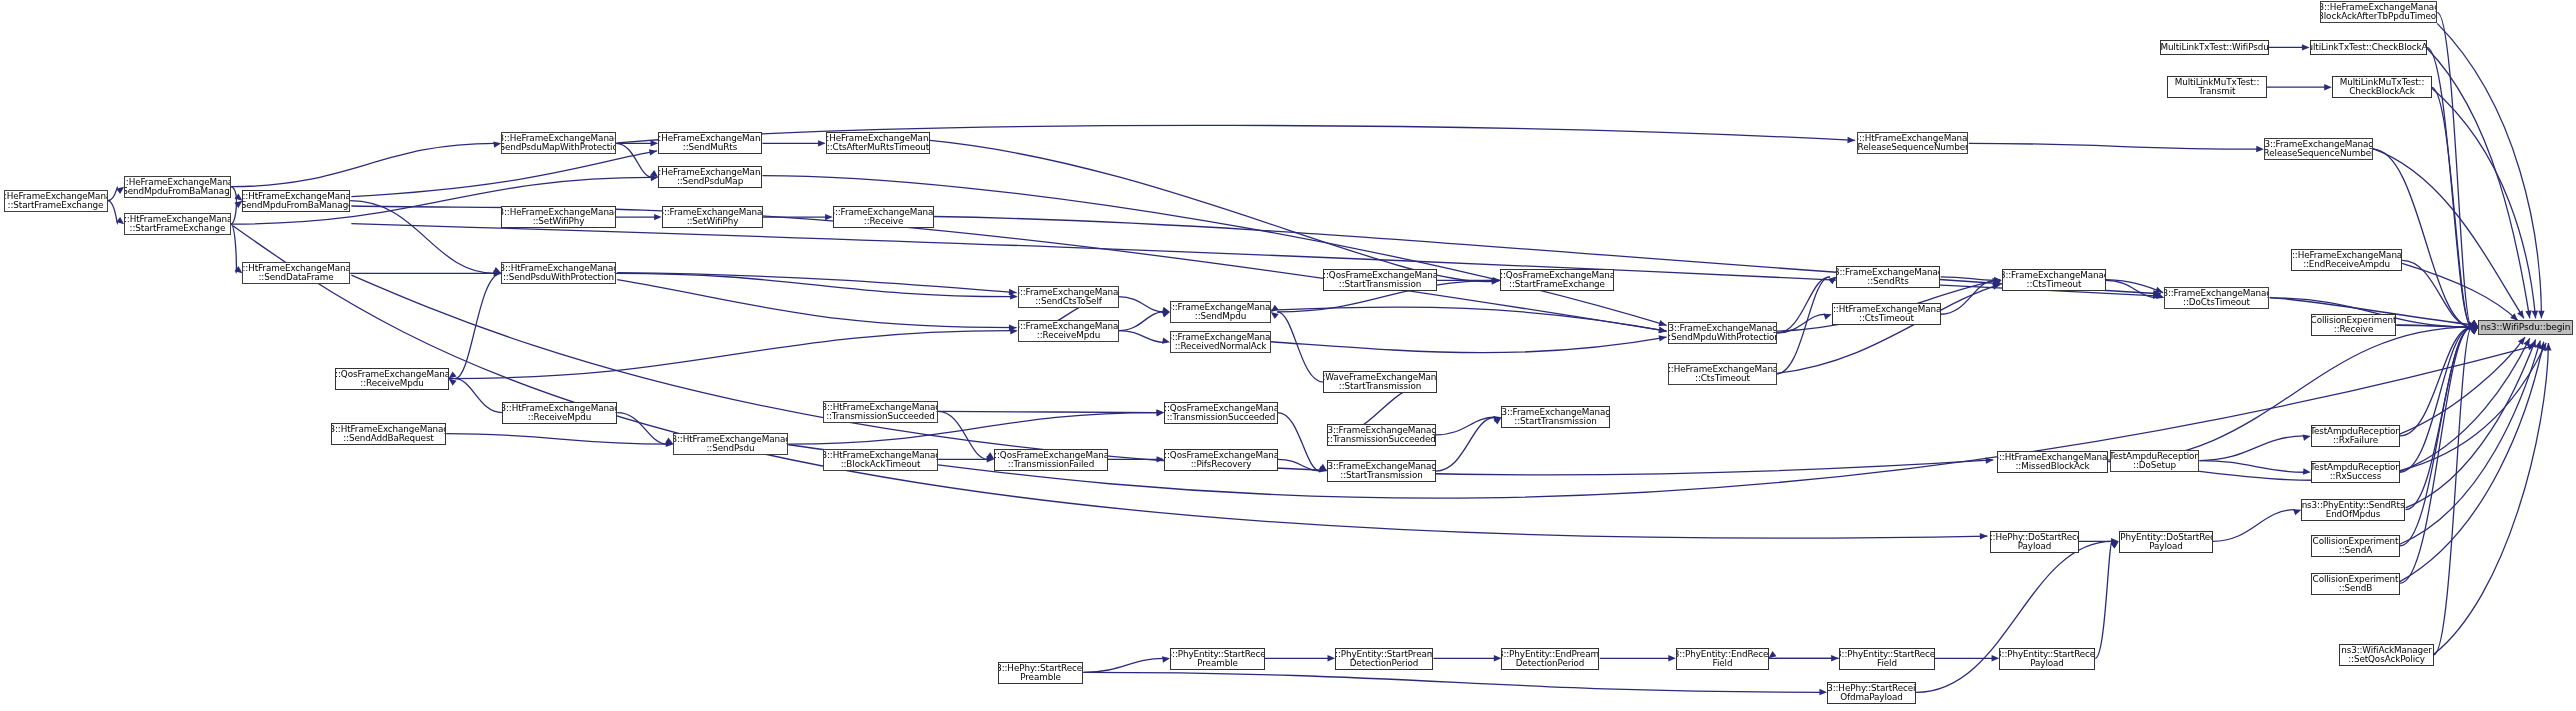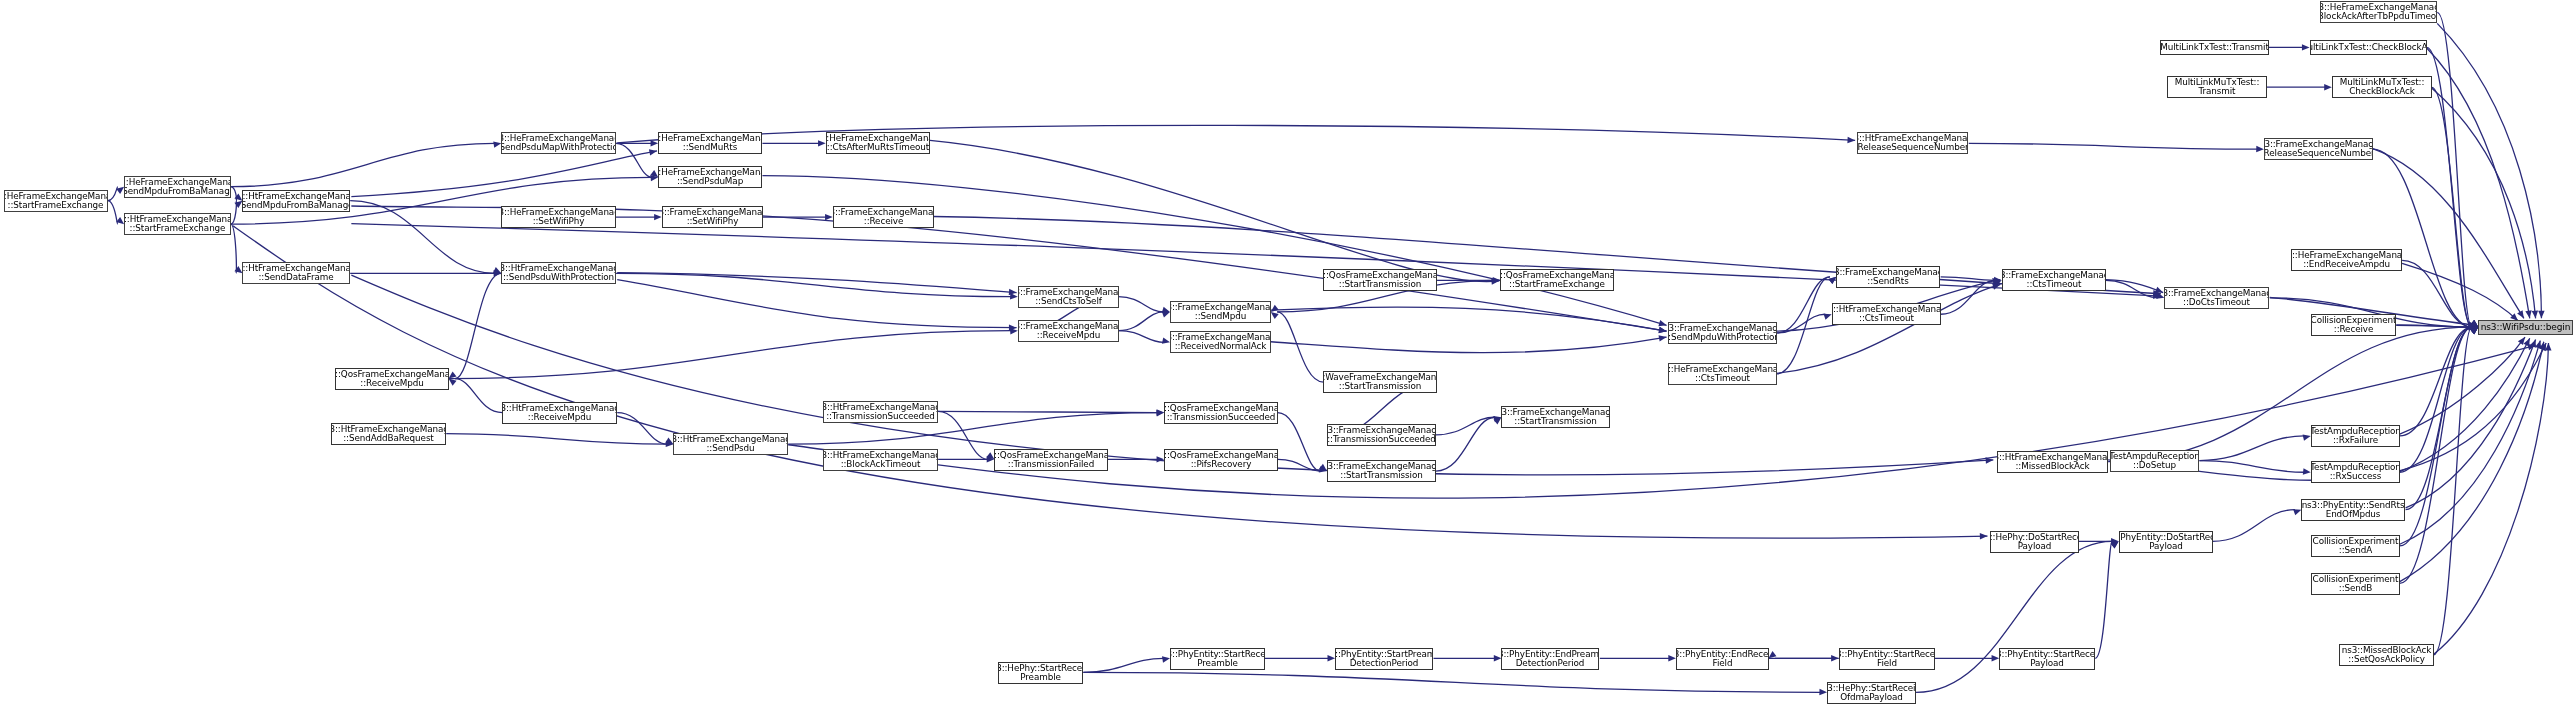--- a/index.html
+++ b/index.html
@@ -434,21 +434,21 @@
     </div>
     <div class="node thick" style="left: 1857px; top: 132px; width: 111px; height: 22px;">
       <span class="node-label">ns3::HtFrameExchangeManager
 ::ReleaseSequenceNumbers</span>
     </div>
     <div class="node thick" style="left: 2264px; top: 138px; width: 109px; height: 22px;">
       <span class="node-label">ns3::FrameExchangeManager
 ::ReleaseSequenceNumbers</span>
     </div>
     <div class="node" style="left: 2160px; top: 40px; width: 109px; height: 15px;">
-      <span class="node-label">MultiLinkTxTest::Transmit</span>
+      <span class="node-label">MultiLinkTxTest::WifiPsdu</span>
     </div>
     <div class="node" style="left: 2310px; top: 40px; width: 117px; height: 15px;">
       <span class="node-label">MultiLinkTxTest::CheckBlockAck</span>
     </div>
     <div class="node" style="left: 2167px; top: 76px; width: 100px; height: 22px;">
       <span class="node-label">MultiLinkMuTxTest::
 Transmit</span>
     </div>
     <div class="node" style="left: 2332px; top: 76px; width: 100px; height: 22px;">
       <span class="node-label">MultiLinkMuTxTest::
@@ -499,21 +499,21 @@
     </div>
     <div class="node" style="left: 2311px; top: 535px; width: 89px; height: 22px;">
       <span class="node-label">CollisionExperiment
 ::SendA</span>
     </div>
     <div class="node" style="left: 2311px; top: 573px; width: 89px; height: 22px;">
       <span class="node-label">CollisionExperiment
 ::SendB</span>
     </div>
     <div class="node" style="left: 2339px; top: 644px; width: 95px; height: 22px;">
-      <span class="node-label">ns3::MissedBlockAck
+      <span class="node-label">ns3::WifiAckManager
 ::SetQosAckPolicy</span>
     </div>
     <div class="node" style="left: 998px; top: 662px; width: 85px; height: 22px;">
       <span class="node-label">ns3::HePhy::StartReceive
 Preamble</span>
     </div>
     <div class="node" style="left: 1170px; top: 648px; width: 95px; height: 22px;">
       <span class="node-label">ns3::PhyEntity::StartReceive
 Preamble</span>
     </div>

